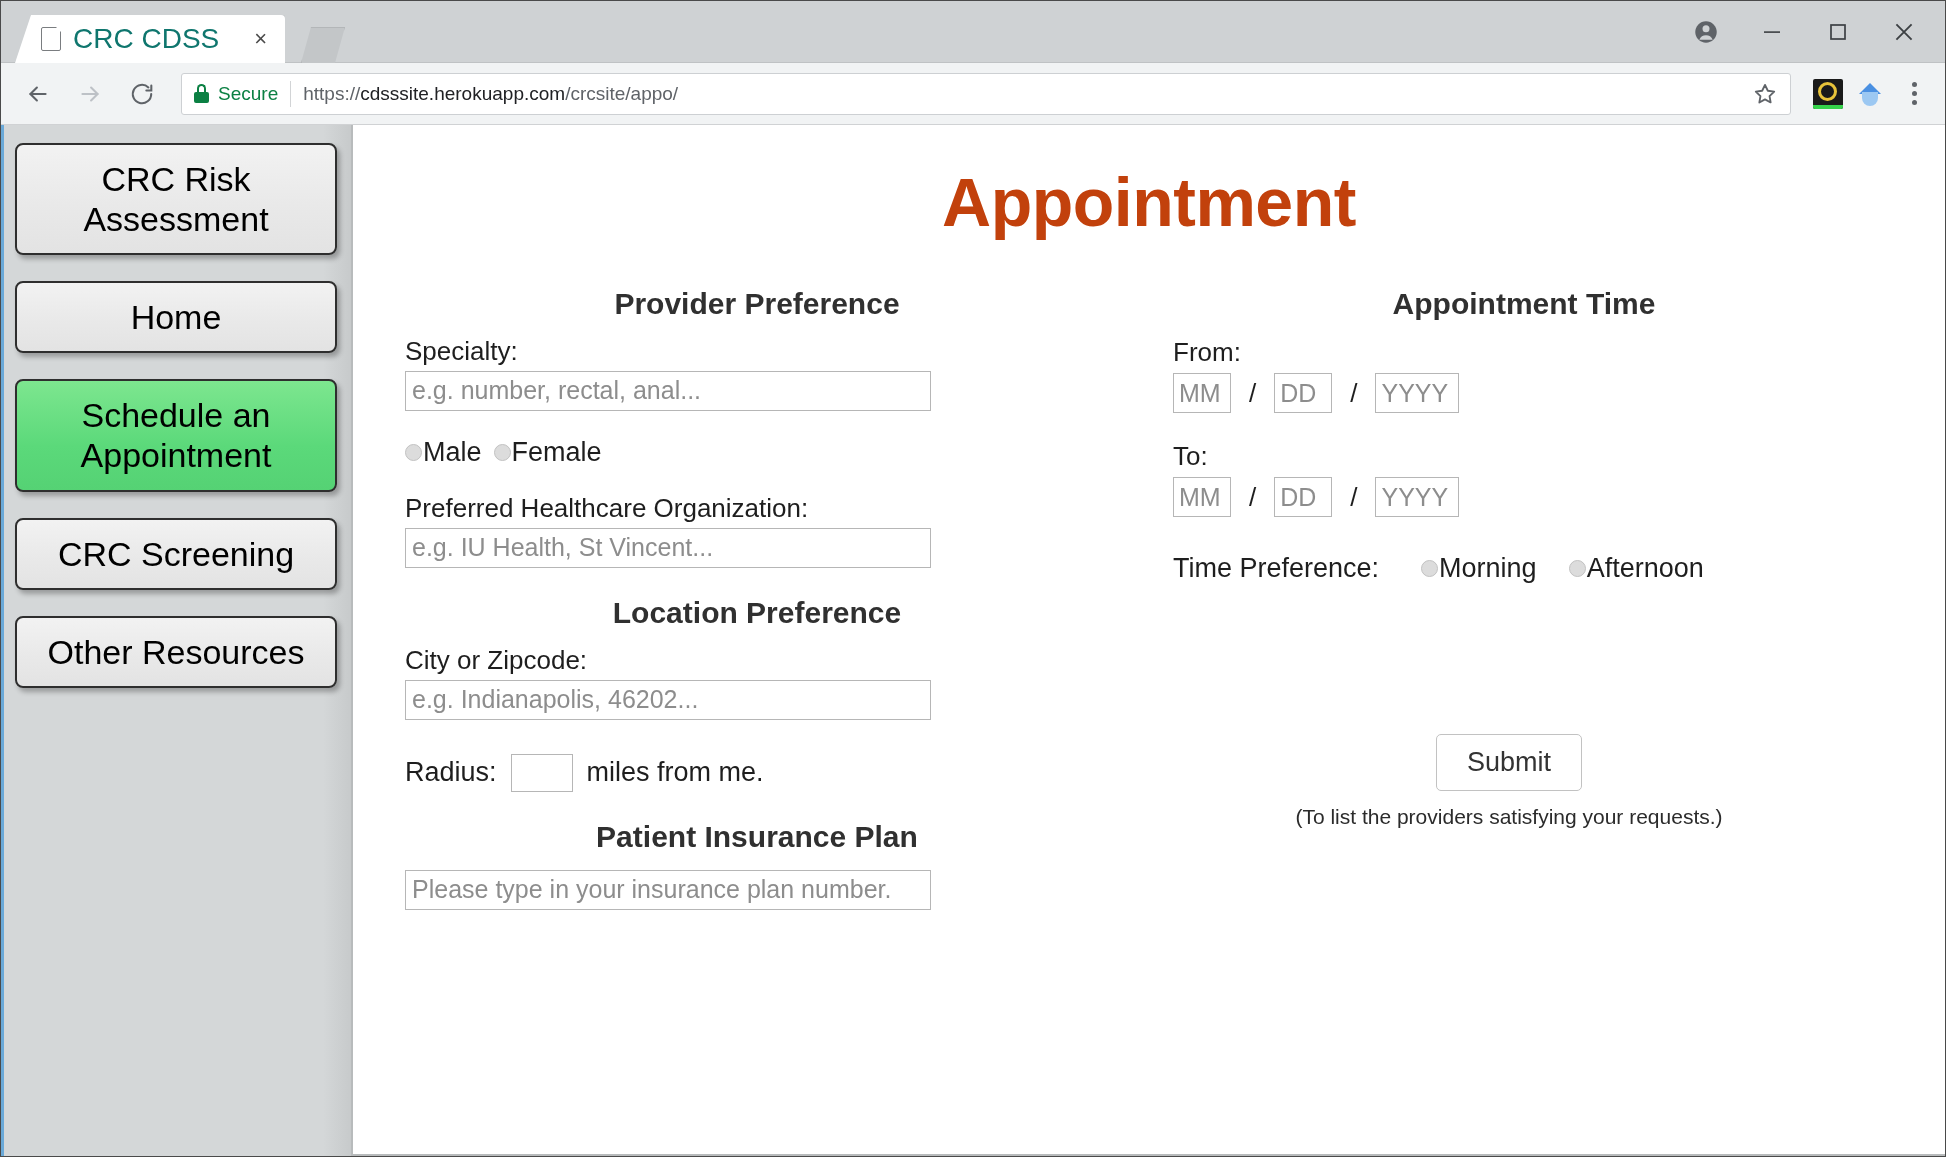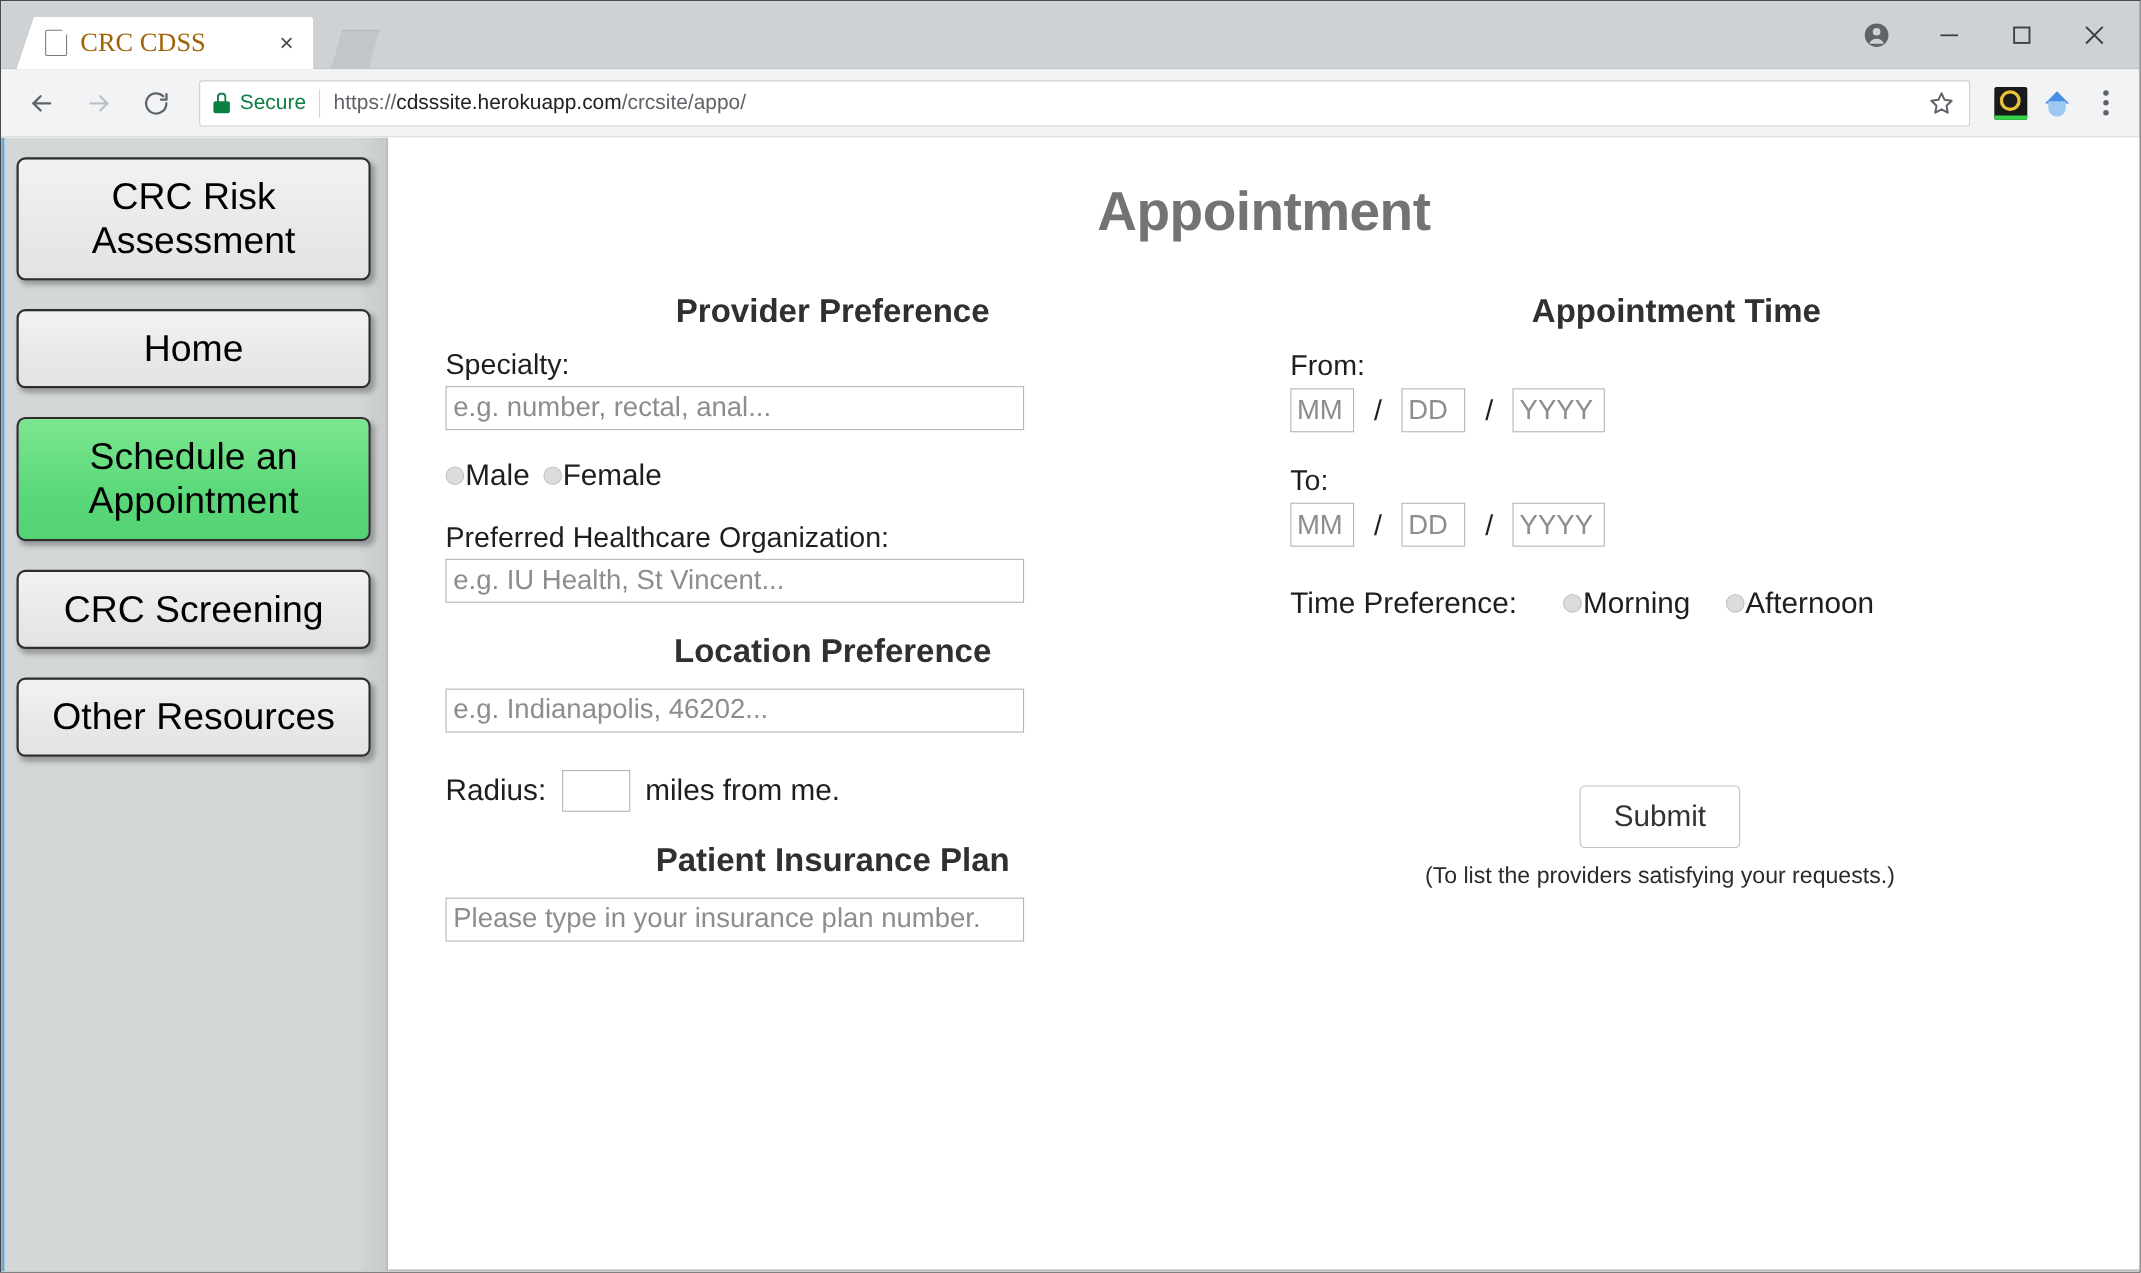--- a/index.html
+++ b/index.html
@@ -64,26 +64,25 @@
   }
   #tab-page-icon::after {
     content: "";
     position: absolute;
     right: -1.6px; top: -1.6px;
     border-left: 7px solid transparent;
     border-top: 7px solid #ffffff;
     border-right: 0;
   }
   #tab-title {
-    font-size: 24px;
-    color: #a16207;
+    font-size: 28px;
+    color: #0f766e;
     flex: 1 1 auto;
     white-space: nowrap;
     overflow: hidden;
-    font-family: Liberation Serif, serif;
   }
   #tab-close {
     font-size: 22px;
     color: #4a4a4a;
     line-height: 1;
     padding: 0 6px;
     cursor: pointer;
   }
   #newtab {
     position: absolute;
@@ -319,23 +318,23 @@
   }
 
   #content {
     flex: 1 1 auto;
     position: relative;
     background: #ffffff;
     overflow: hidden;
   }
   #page-title {
     text-align: center;
-    font-size: 50px;
+    font-size: 68px;
     font-weight: bold;
-    color: #737373;
+    color: #c2410c;
     margin: 38px 0 0 0;
     letter-spacing: -0.5px;
   }
   #cols {
     display: flex;
     margin-top: 46px;
     padding: 0 40px 0 0;
     box-sizing: border-box;
   }
   .col {
@@ -603,20 +602,21 @@
             <span class="radio-label">Male</span>
             <span class="radio"></span>
             <span class="radio-label">Female</span>
           </div>
 
           <div class="field-label" style="margin-top:26px;">Preferred Healthcare Organization:</div>
           <div class="text-input">e.g. IU Health, St Vincent...</div>
 
           <div class="section-head spaced">Location Preference</div>
 
+          <div class="field-label">City or Zipcode:</div>
           <div class="text-input">e.g. Indianapolis, 46202...</div>
 
           <div class="radius-row">
             <span>Radius:</span>
             <span class="radius-box"></span>
             <span>miles from me.</span>
           </div>
 
           <div class="section-head spaced">Patient Insurance Plan</div>
           <div class="text-input">Please type in your insurance plan number.</div>

